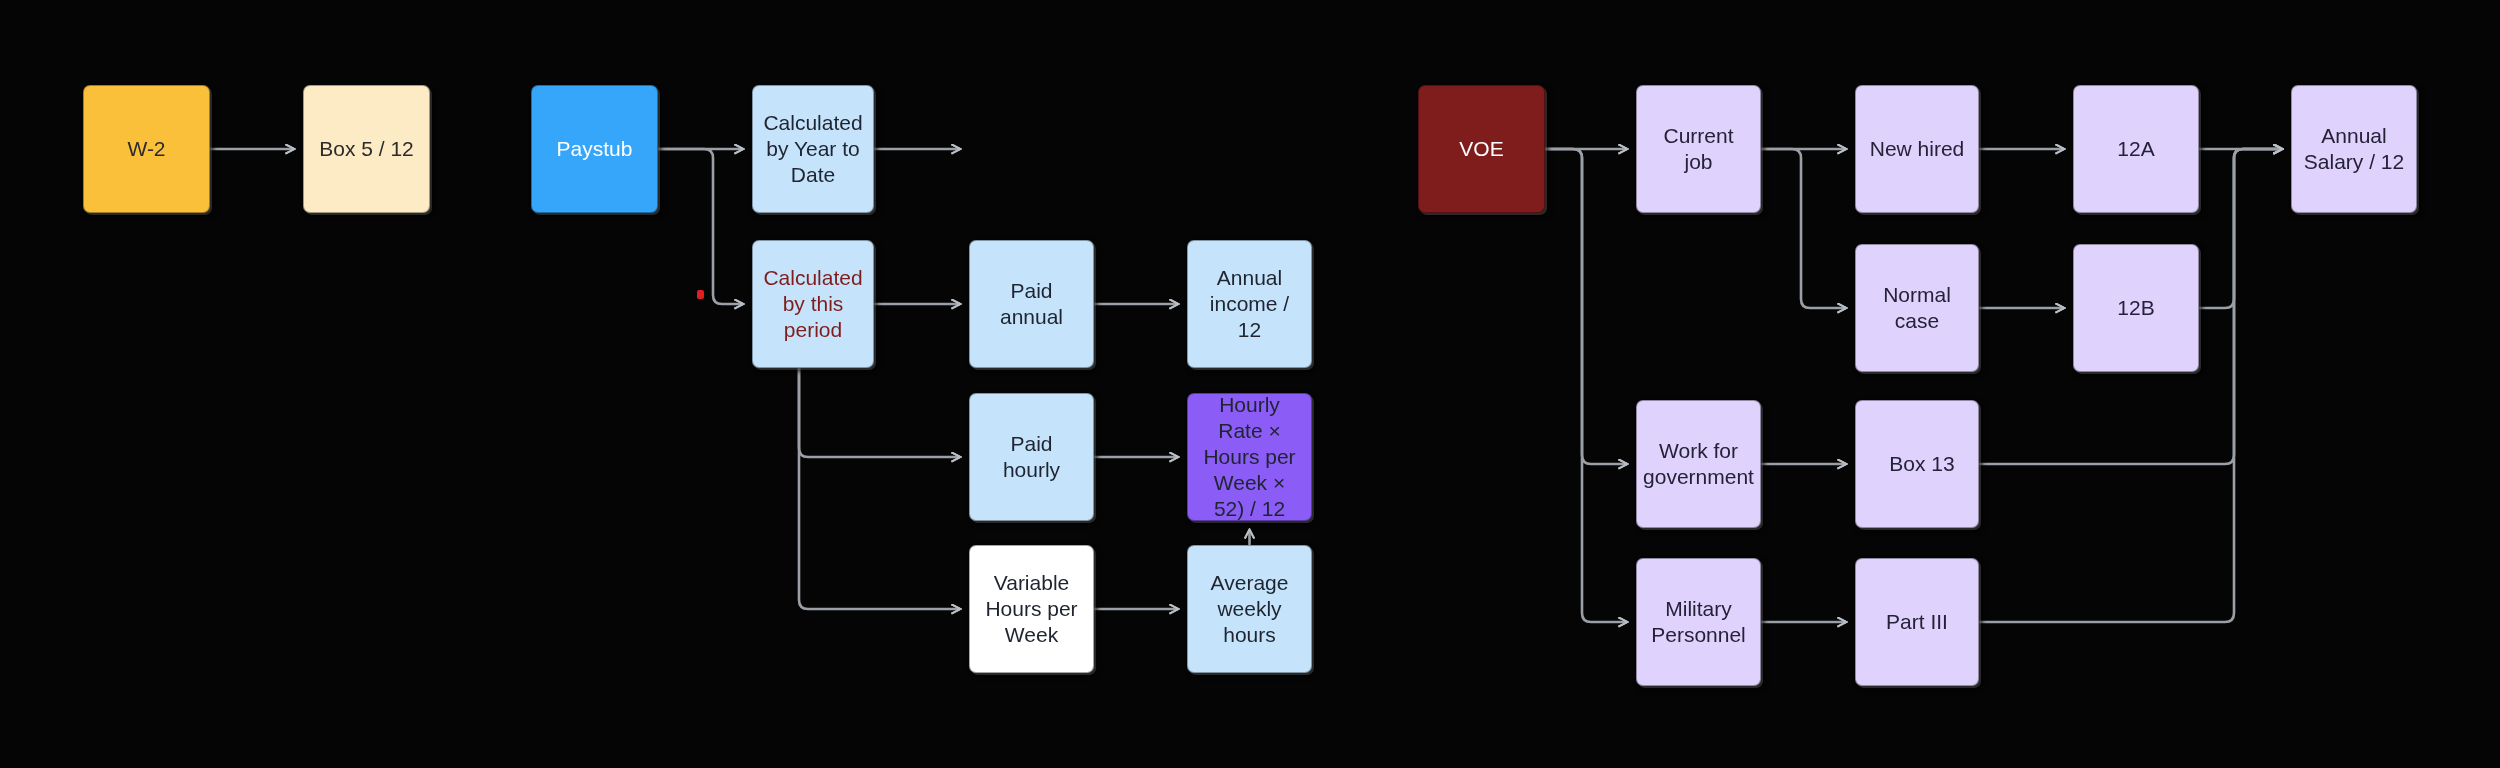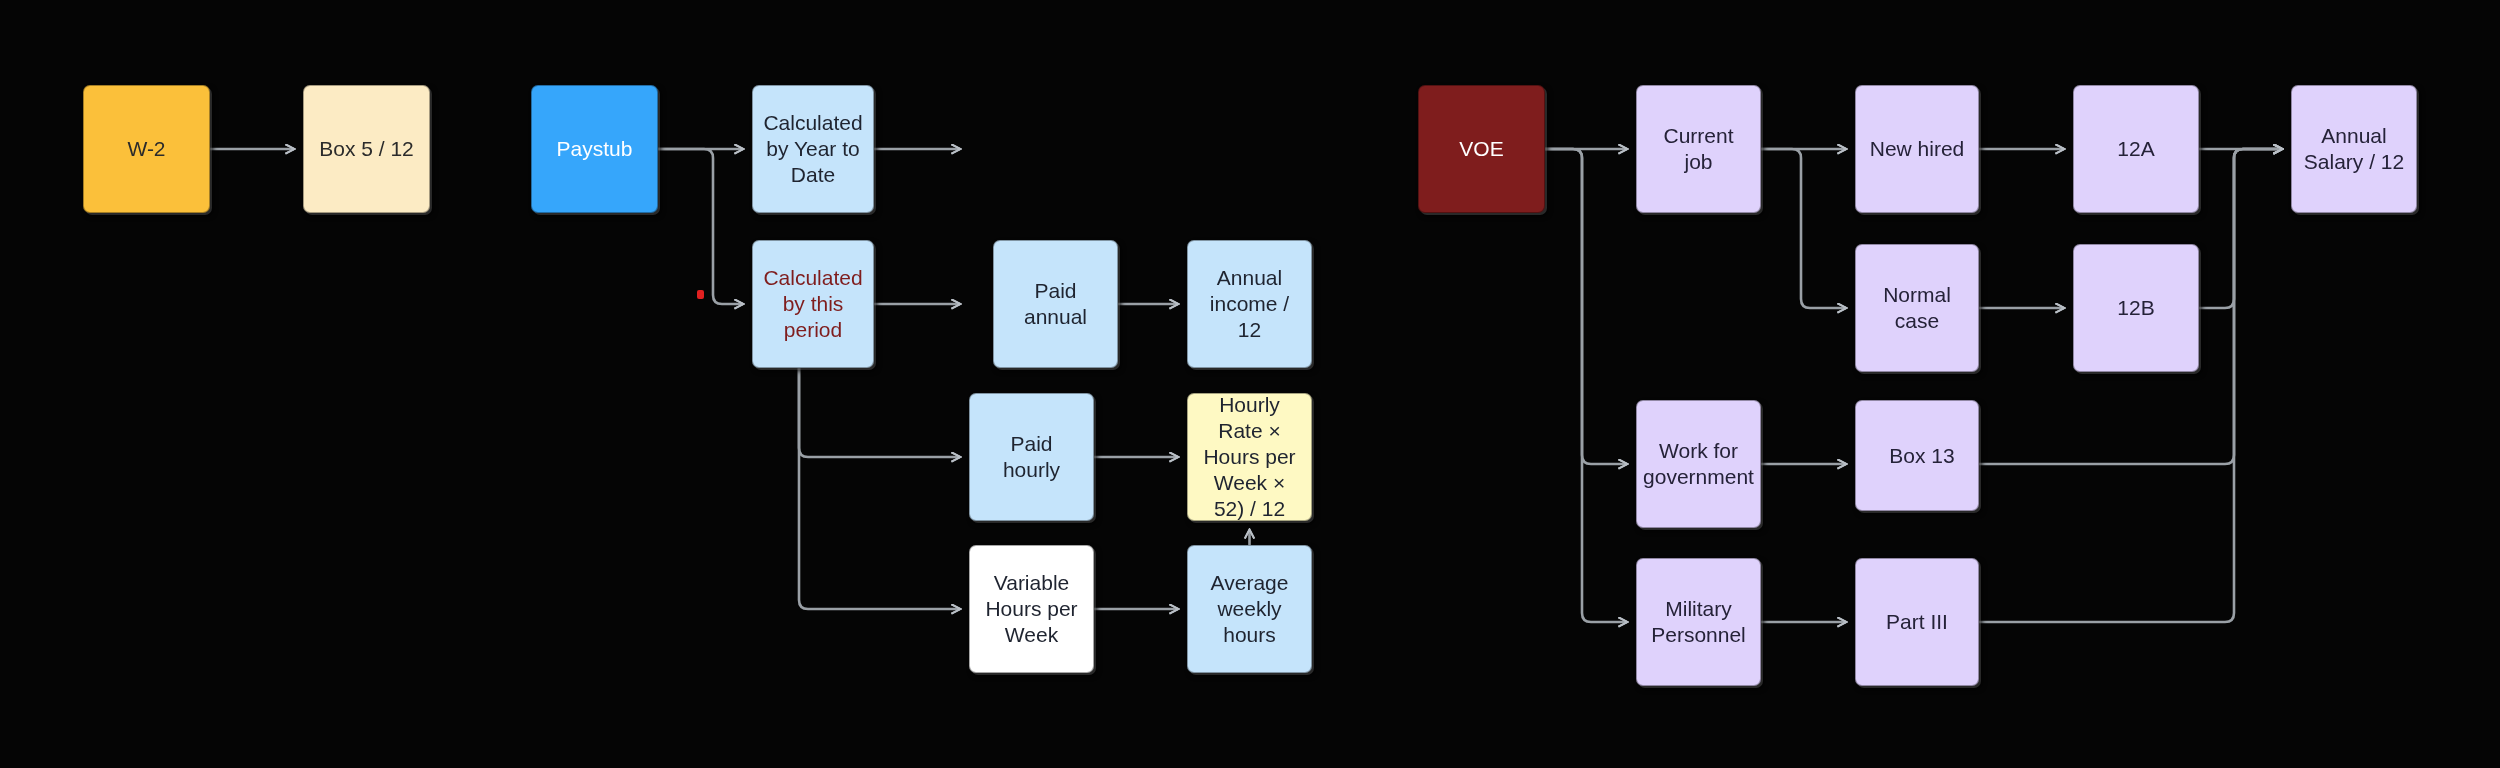--- a/index.html
+++ b/index.html
@@ -70,30 +70,30 @@
     </div>
     <div class="node" style="left: 531px; top: 85px; width: 127px; height: 128px; background: rgb(54, 166, 251); color: rgb(255, 255, 255);">
       <span>Paystub</span>
     </div>
     <div class="node" style="left: 752px; top: 85px; width: 122px; height: 128px; background: rgb(197, 228, 251); color: rgb(31, 36, 48);">
       <span>Calculated by Year to Date</span>
     </div>
     <div class="node" style="left: 752px; top: 240px; width: 122px; height: 128px; background: rgb(197, 228, 251); color: #7f1d1d;">
       <span>Calculated by this period</span>
     </div>
-    <div class="node" style="left: 969px; top: 240px; width: 125px; height: 128px; background: rgb(197, 228, 251); color: rgb(31, 36, 48); margin-left: 24px;">
+    <div class="node" style="left: 969px; top: 240px; width: 125px; height: 128px; background: rgb(197, 228, 251); color: rgb(31, 36, 48);">
       <span>Paid annual</span>
     </div>
     <div class="node" style="left: 1187px; top: 240px; width: 125px; height: 128px; background: rgb(197, 228, 251); color: rgb(31, 36, 48);">
       <span>Annual income / 12</span>
     </div>
     <div class="node" style="left: 969px; top: 393px; width: 125px; height: 128px; background: rgb(197, 228, 251); color: rgb(31, 36, 48);">
       <span>Paid hourly</span>
     </div>
-    <div class="node" style="left: 1187px; top: 393px; width: 125px; height: 128px; background: #fef9c3; color: rgb(31, 36, 48);">
+    <div class="node" style="left: 1187px; top: 393px; width: 125px; height: 128px; background: #8b5cf6; color: rgb(31, 36, 48);">
       <span>Hourly Rate × Hours per Week × 52) / 12</span>
     </div>
     <div class="node" style="left: 969px; top: 545px; width: 125px; height: 128px; background: #ffffff; color: rgb(31, 36, 48);">
       <span>Variable Hours per Week</span>
     </div>
     <div class="node" style="left: 1187px; top: 545px; width: 125px; height: 128px; background: rgb(197, 228, 251); color: rgb(31, 36, 48);">
       <span>Average weekly hours</span>
     </div>
     <div class="node" style="left: 1418px; top: 85px; width: 127px; height: 128px; background: #7f1d1d; color: rgb(255, 255, 255);">
       <span>VOE</span>
@@ -112,21 +112,21 @@
     </div>
     <div class="node" style="left: 1855px; top: 244px; width: 124px; height: 128px; background: rgb(223, 210, 252); color: rgb(37, 34, 56);">
       <span>Normal case</span>
     </div>
     <div class="node" style="left: 2073px; top: 244px; width: 126px; height: 128px; background: rgb(223, 210, 252); color: rgb(37, 34, 56);">
       <span>12B</span>
     </div>
     <div class="node" style="left: 1636px; top: 400px; width: 125px; height: 128px; background: rgb(223, 210, 252); color: rgb(37, 34, 56);">
       <span>Work for government</span>
     </div>
-    <div class="node" style="left: 1855px; top: 400px; width: 124px; height: 111px; background: rgb(223, 210, 252); color: rgb(37, 34, 56); padding-left: 20px;">
+    <div class="node" style="left: 1855px; top: 400px; width: 124px; height: 128px; background: rgb(223, 210, 252); color: rgb(37, 34, 56); padding-left: 20px;">
       <span>Box 13</span>
     </div>
     <div class="node" style="left: 1636px; top: 558px; width: 125px; height: 128px; background: rgb(223, 210, 252); color: rgb(37, 34, 56);">
       <span>Military Personnel</span>
     </div>
     <div class="node" style="left: 1855px; top: 558px; width: 124px; height: 128px; background: rgb(223, 210, 252); color: rgb(37, 34, 56);">
       <span>Part III</span>
     </div>
     <div class="dot-marker" style="left: 697px; top: 290px; background: rgb(224, 32, 32);"></div>
   </div>

